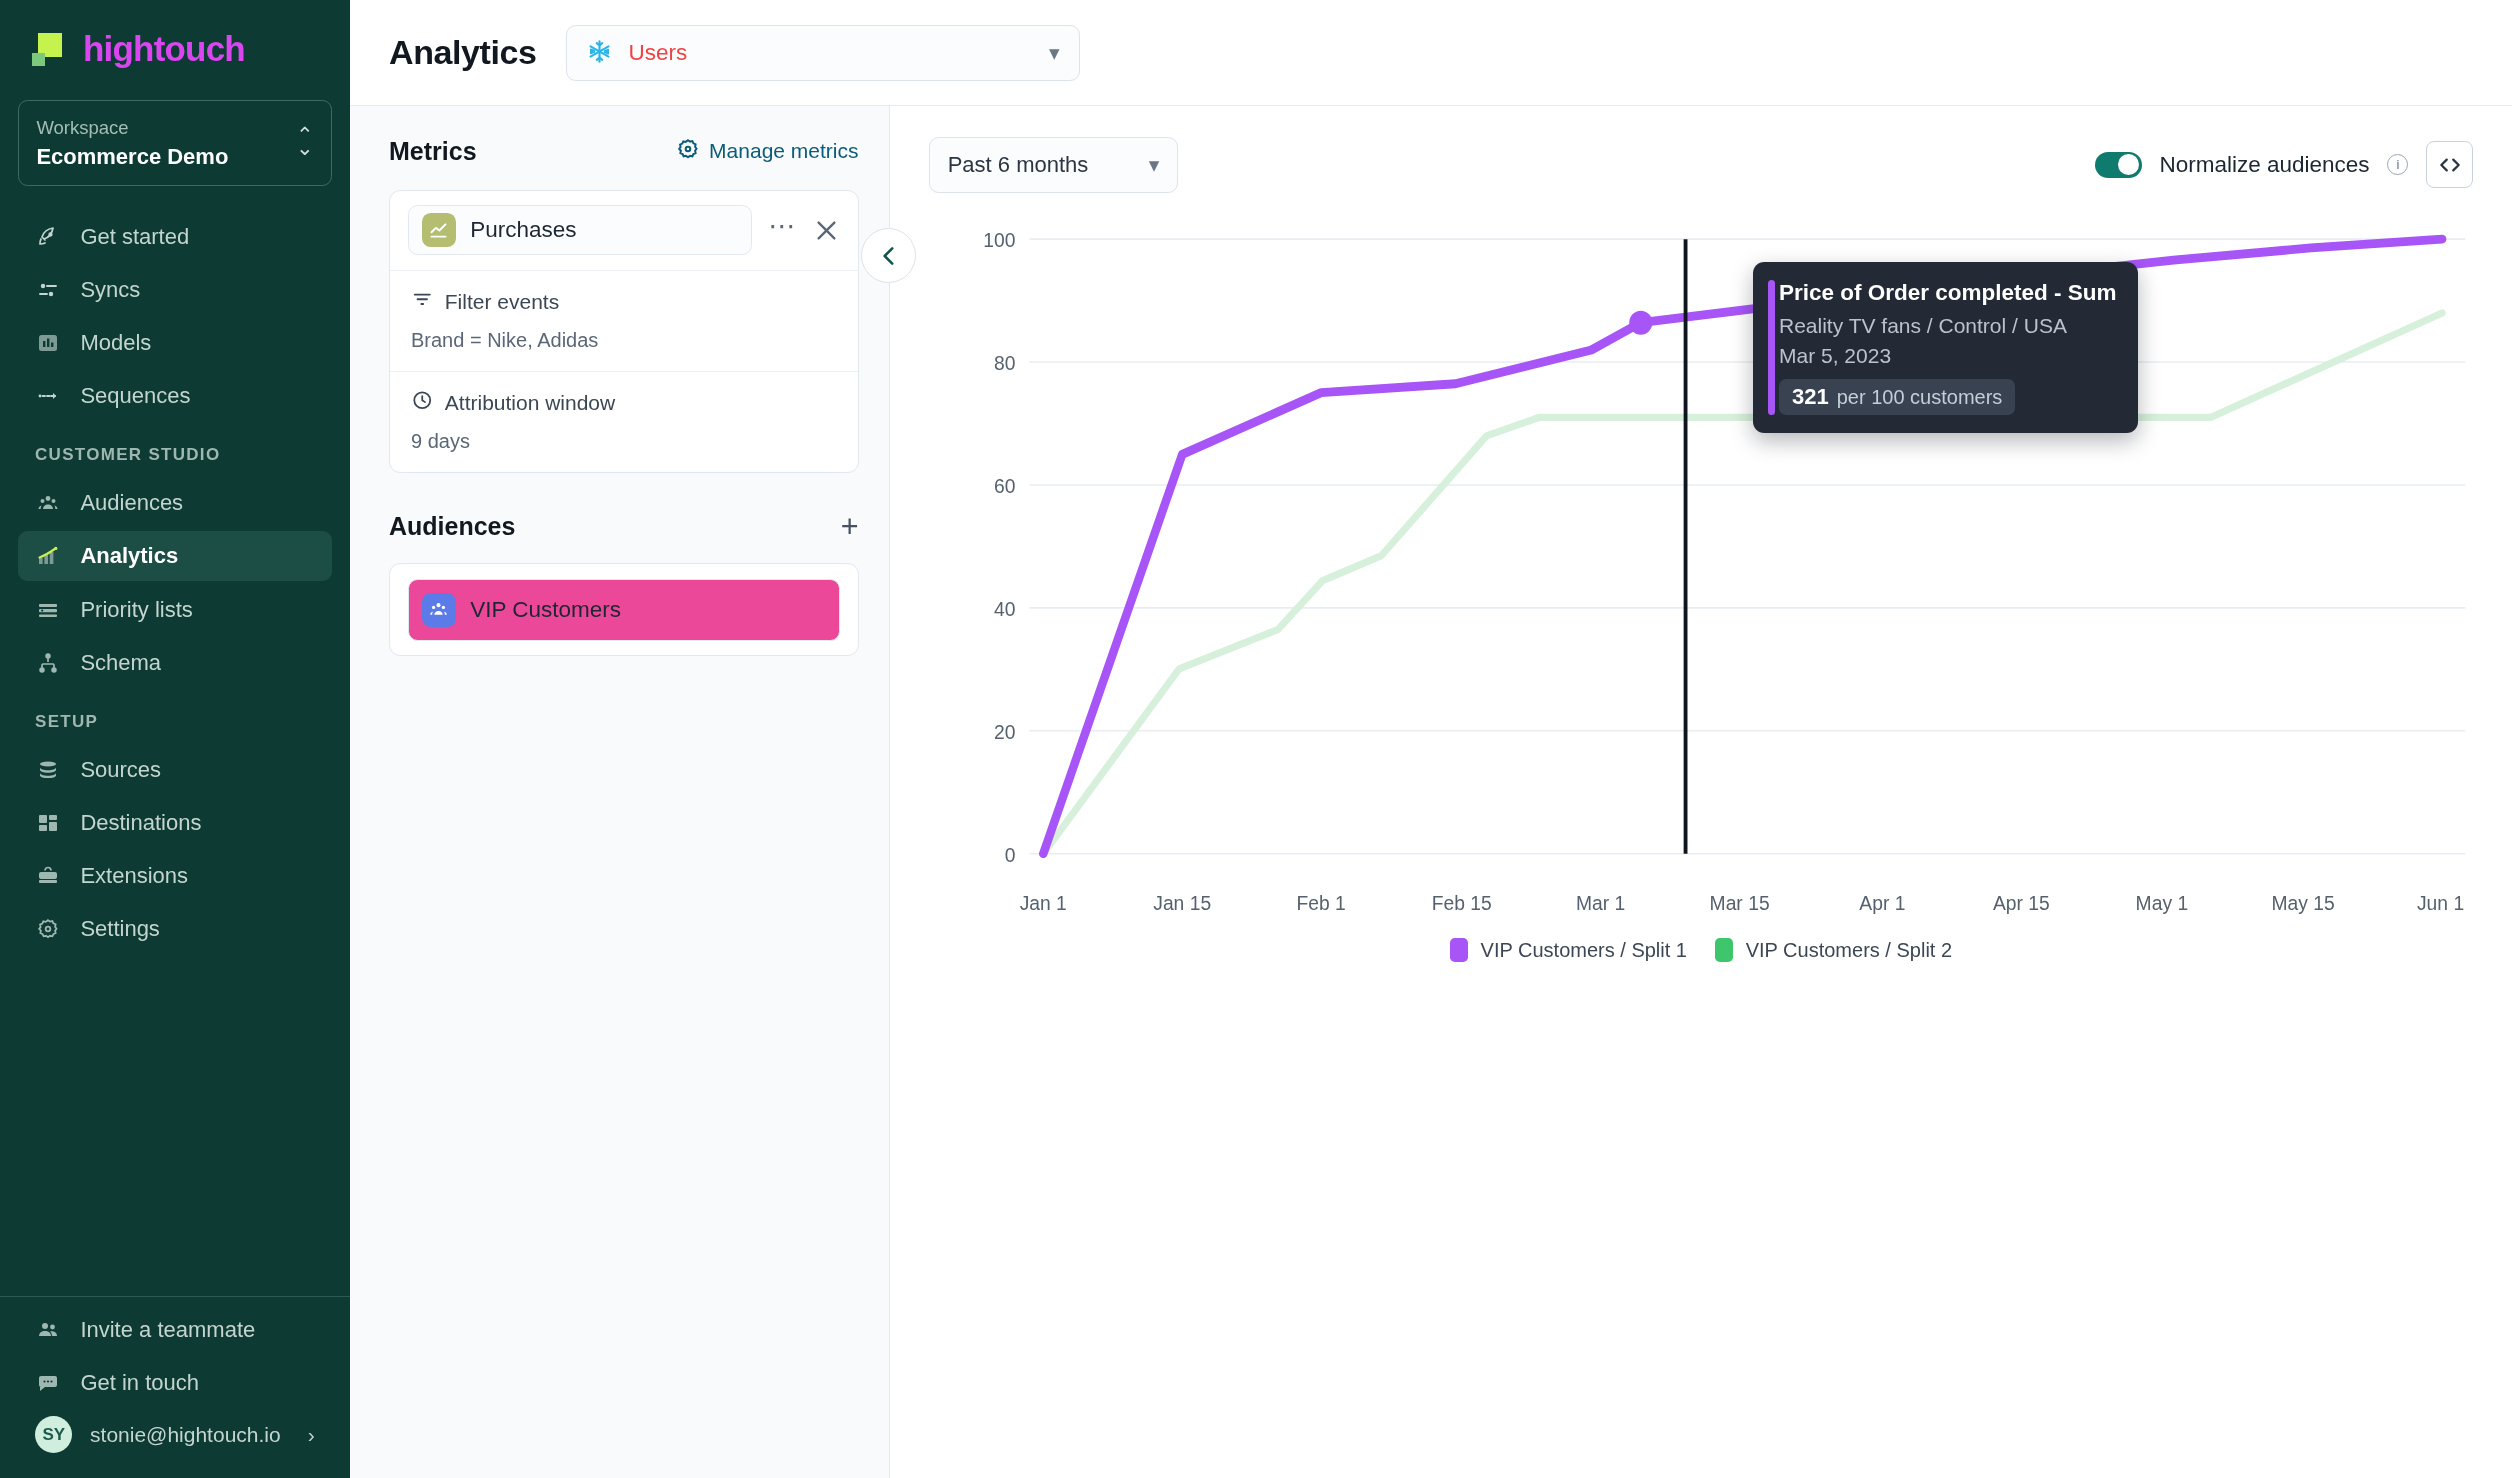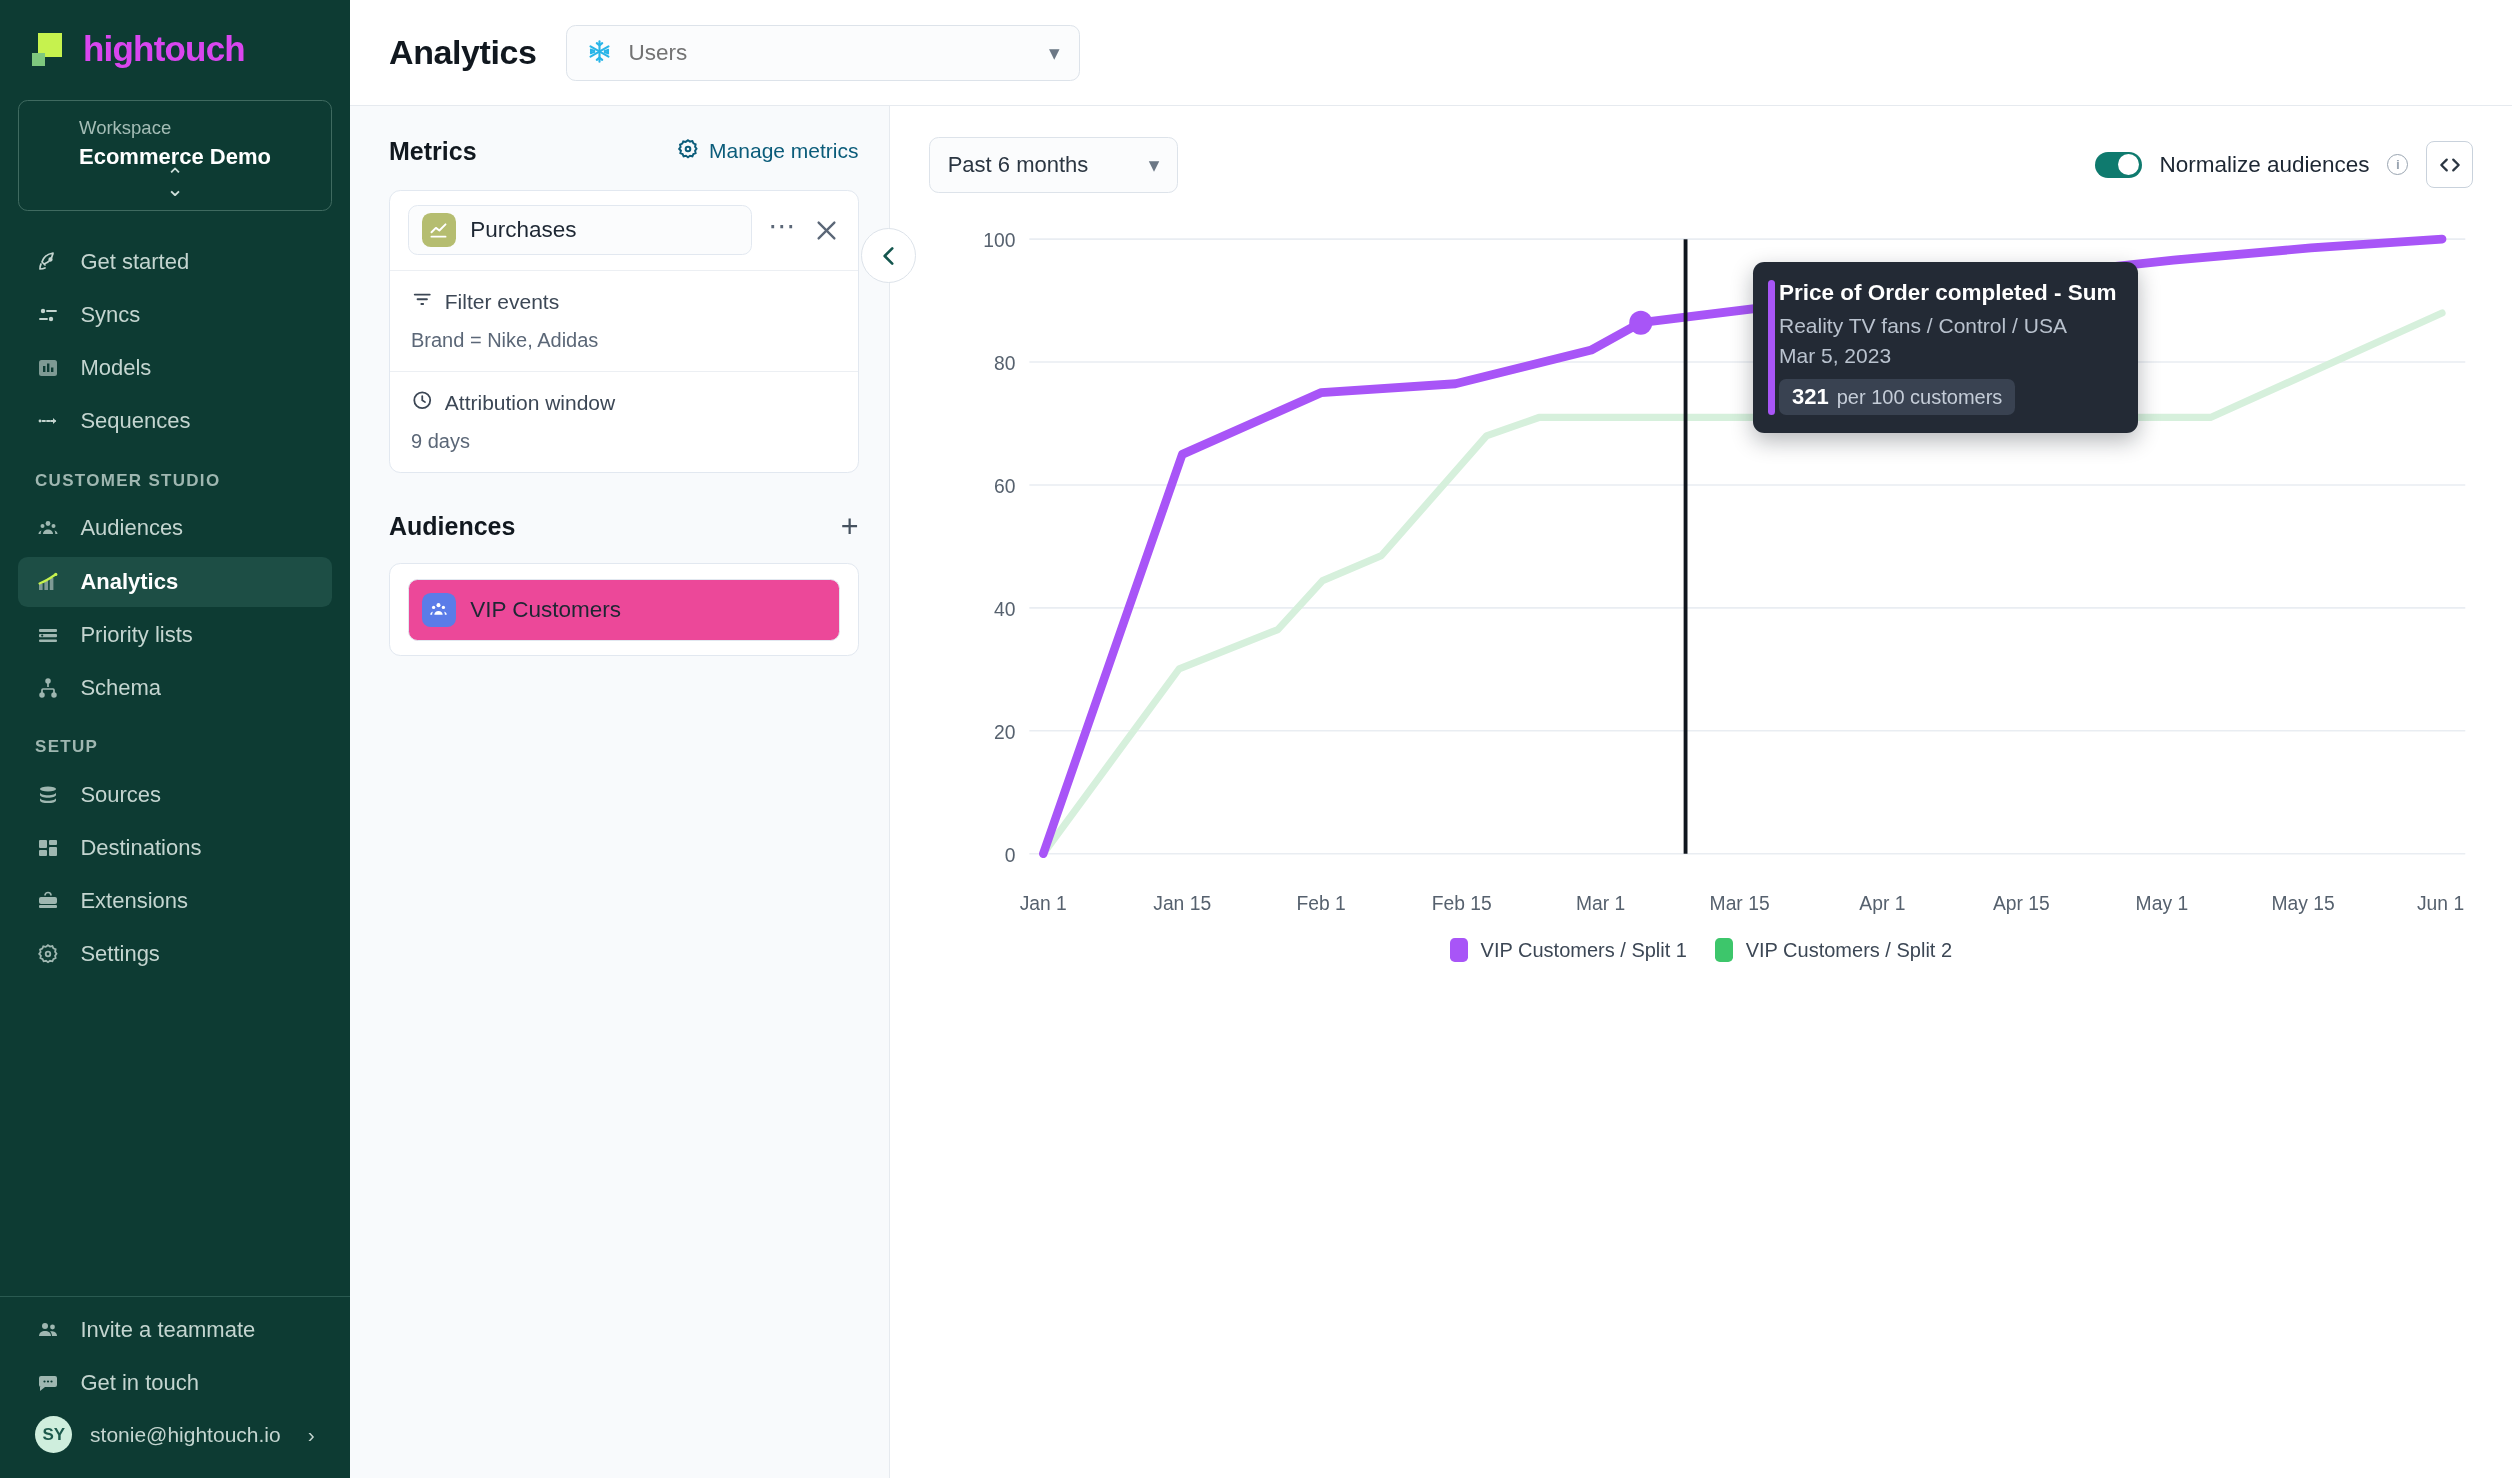--- a/index.html
+++ b/index.html
@@ -24,21 +24,20 @@
   .logo-mark .sq-big { position: absolute; left: 6.4px; top: 1.6px; width: 24px; height: 24px; background: #c6f24e; }
   .logo-mark .sq-small { position: absolute; left: 0px; top: 21px; width: 13px; height: 13px; background: #7ec87e; }
   .logo-text { color:#d946ef; font-size: 35px; font-weight: 700; letter-spacing: -0.8px; }
 
   .workspace {
     margin: 30.5px 17.7px 0 17.7px;
     border: 0.8px solid #3f6a60; border-radius: 9.6px;
     padding: 13px 17.7px 14.5px 17.7px;
     display:flex; align-items:center; justify-content: space-between;
     cursor: pointer;
-    flex-direction: column;
   }
   .workspace .ws-label { color: #a4bdb6; font-size: 18.5px; line-height: 1.5; }
   .workspace .ws-value { color: #ffffff; font-size: 22px; font-weight: 600; margin-top: 3.2px; }
   .ws-caret { color:#cfe0db; font-size: 21px; line-height: 0.6; text-align:center; }
 
   .nav { margin-top: 22.5px; }
   .nav-item {
     display: flex; align-items: center; gap: 19px;
     height: 50px; margin: 3.2px 17.7px; padding: 0 17.7px;
     border-radius: 9.6px; cursor: pointer;
@@ -75,21 +74,21 @@
     border-bottom: 0.8px solid #e6eaef;
     flex: 0 0 106px;
   }
   .page-title { font-size: 34px; font-weight: 700; color:#11181f; letter-spacing:-0.4px; }
   .model-select {
     width: 514px; height: 56px;
     border: 0.8px solid #dde3ea; border-radius: 9.6px; background:#fbfcfd;
     display:flex; align-items:center; gap: 16px; padding: 0 19px;
     cursor:pointer;
   }
-  .model-select .ms-label { flex:1; font-size: 22.5px; color:#737373; }
+  .model-select .ms-label { flex:1; font-size: 22.5px; color:#ef4444; }
   .chev-down { color:#6b7785; font-size: 21px; }
 
   .content { flex: 1; display:flex; min-height: 0; position: relative; }
 
   
   .config {
     width: 540px; flex: 0 0 540px;
     background: #f8fafc;
     border-right: 0.8px solid #e6eaef;
     padding: 30.5px 30.5px 0 39px;

